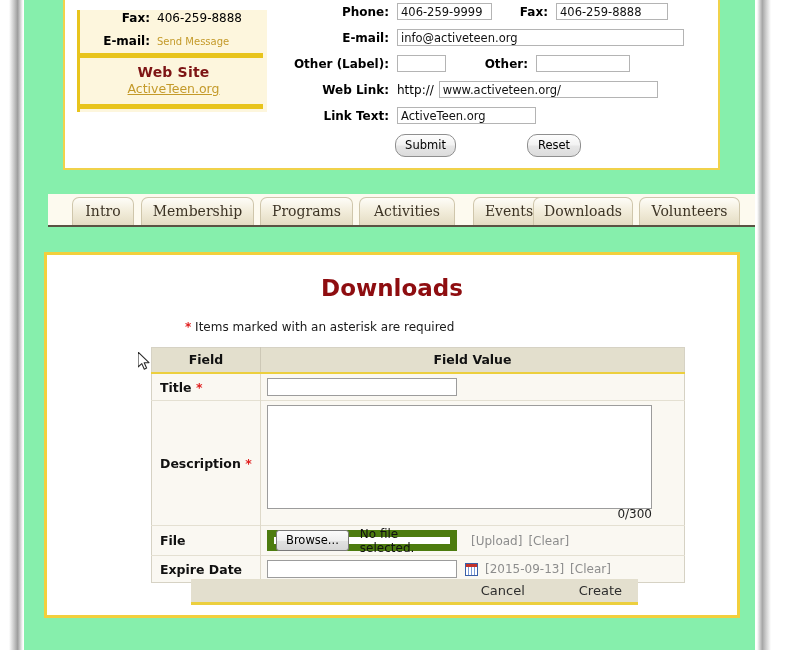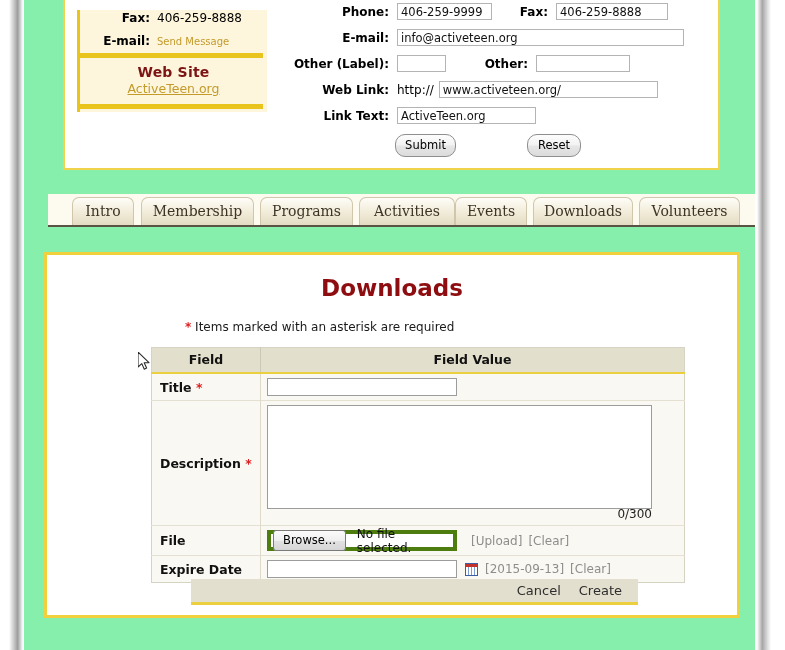--- a/index.html
+++ b/index.html
@@ -302,21 +302,21 @@
     white-space: nowrap;
   }
   .filename {
     font-size: 12px;
     color: #111;
     padding-left: 11px;
   }
   .file-field-box {
     display: flex;
     align-items: center;
-    border: 4px solid #4d7c0f;
+    border: 7px solid #4d7c0f;
     background: #fff;
     width: 190px;
     box-sizing: border-box;
     padding: 1px 2px;
     height: 21px;
   }
   .muted-link {
     font-size: 12px;
     color: #8d8d8d;
     cursor: pointer;
@@ -343,20 +343,21 @@
     left: 144px;
     top: 324px;
     width: 447px;
     height: 26px;
     background: #e3dfce;
     border-bottom: 3px solid #eccf3e;
     box-sizing: border-box;
     display: flex;
     align-items: center;
     justify-content: flex-end;
+    gap: 36px;
   }
   .act-link {
     font-size: 13px;
     color: #2e2e2e;
     cursor: pointer;
     margin-left: 18px;
   }
   #action-bar .act-link:last-child { margin-right: 16px; }
 
   
@@ -441,21 +442,21 @@
 
       </div>
     </div>
 
     <div id="tabbar">
       <div id="tab-strip-bg"></div>
       <div class="tab" id="tab-0" style="left: 24px; width: 62px;">Intro</div>
       <div class="tab" id="tab-1" style="left: 93px; width: 113px;">Membership</div>
       <div class="tab" id="tab-2" style="left: 212px; width: 93px;">Programs</div>
       <div class="tab" id="tab-3" style="left: 311px; width: 96px;">Activities</div>
-      <div class="tab" id="tab-4" style="left: 407px; width: 72px;">Events</div>
+      <div class="tab" id="tab-4" style="left: 425px; width: 72px;">Events</div>
       <div class="tab" id="tab-5" style="left: 485px; width: 100px;">Downloads</div>
       <div class="tab" id="tab-6" style="left: 591px; width: 101px;">Volunteers</div>
       <div id="tabbar-underline"></div>
     </div>
 
     <div id="downloads-panel">
 
       <div id="downloads-title">Downloads</div>
 
       <div id="required-note">

